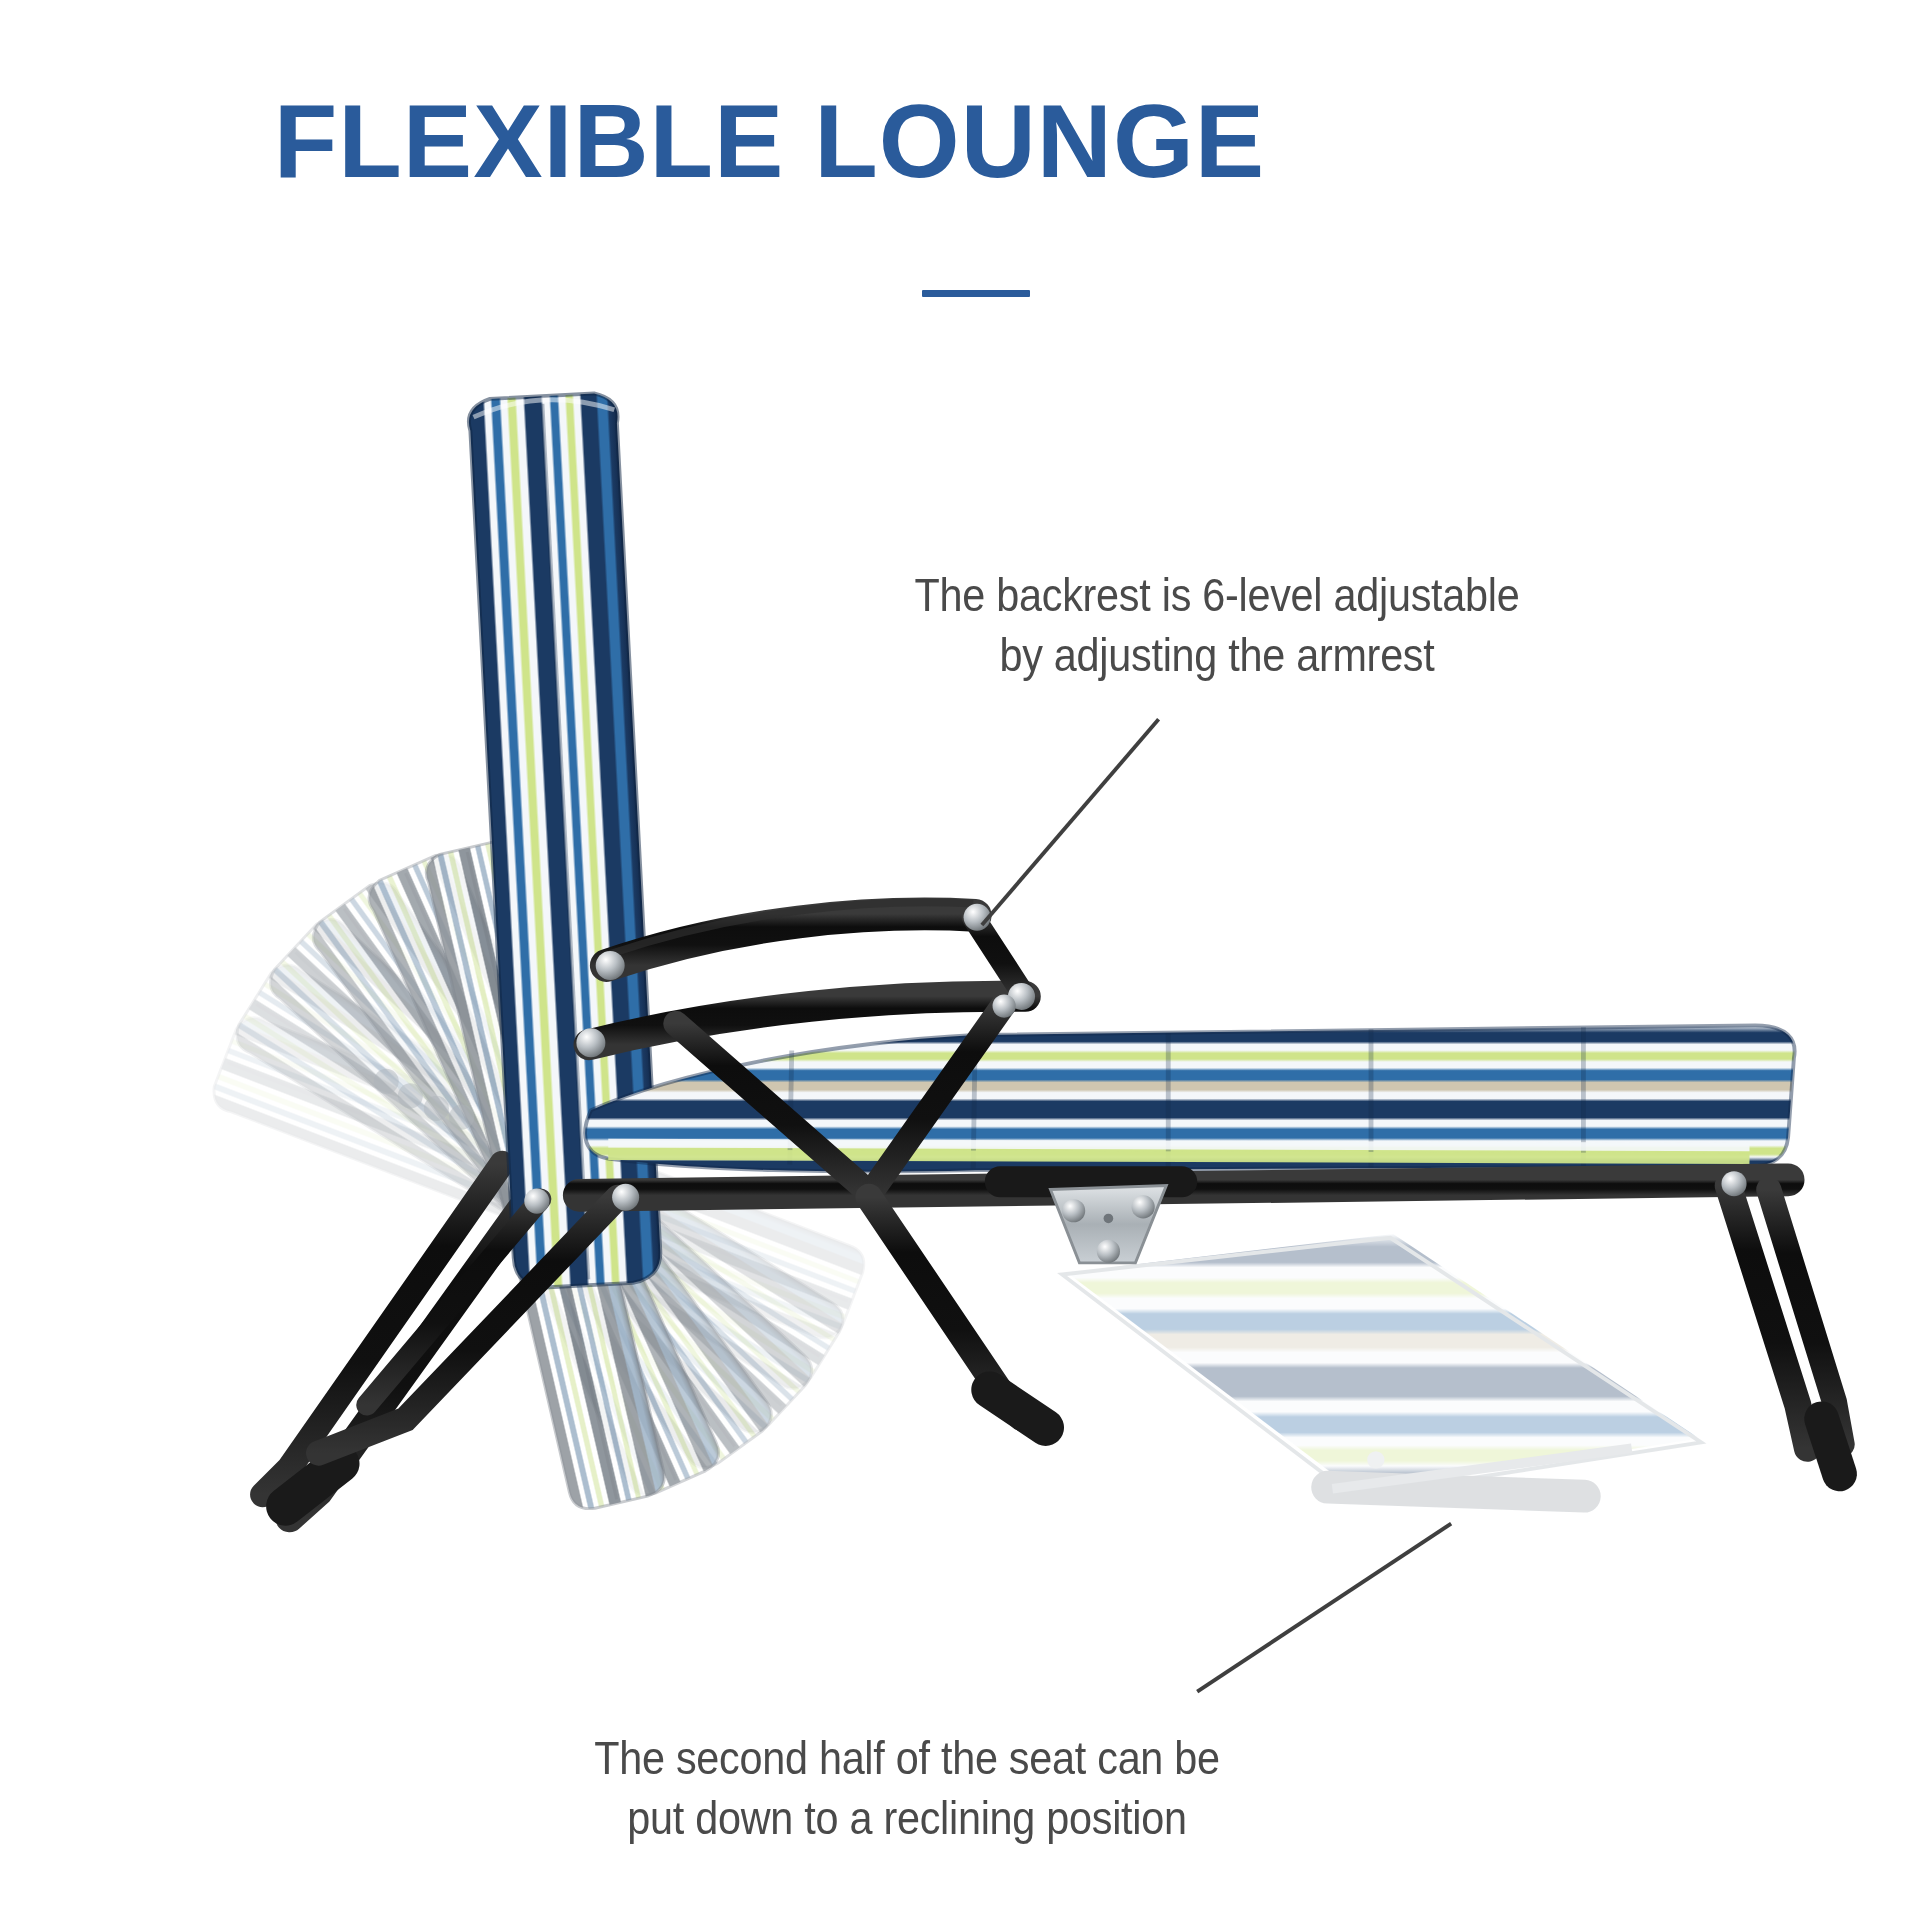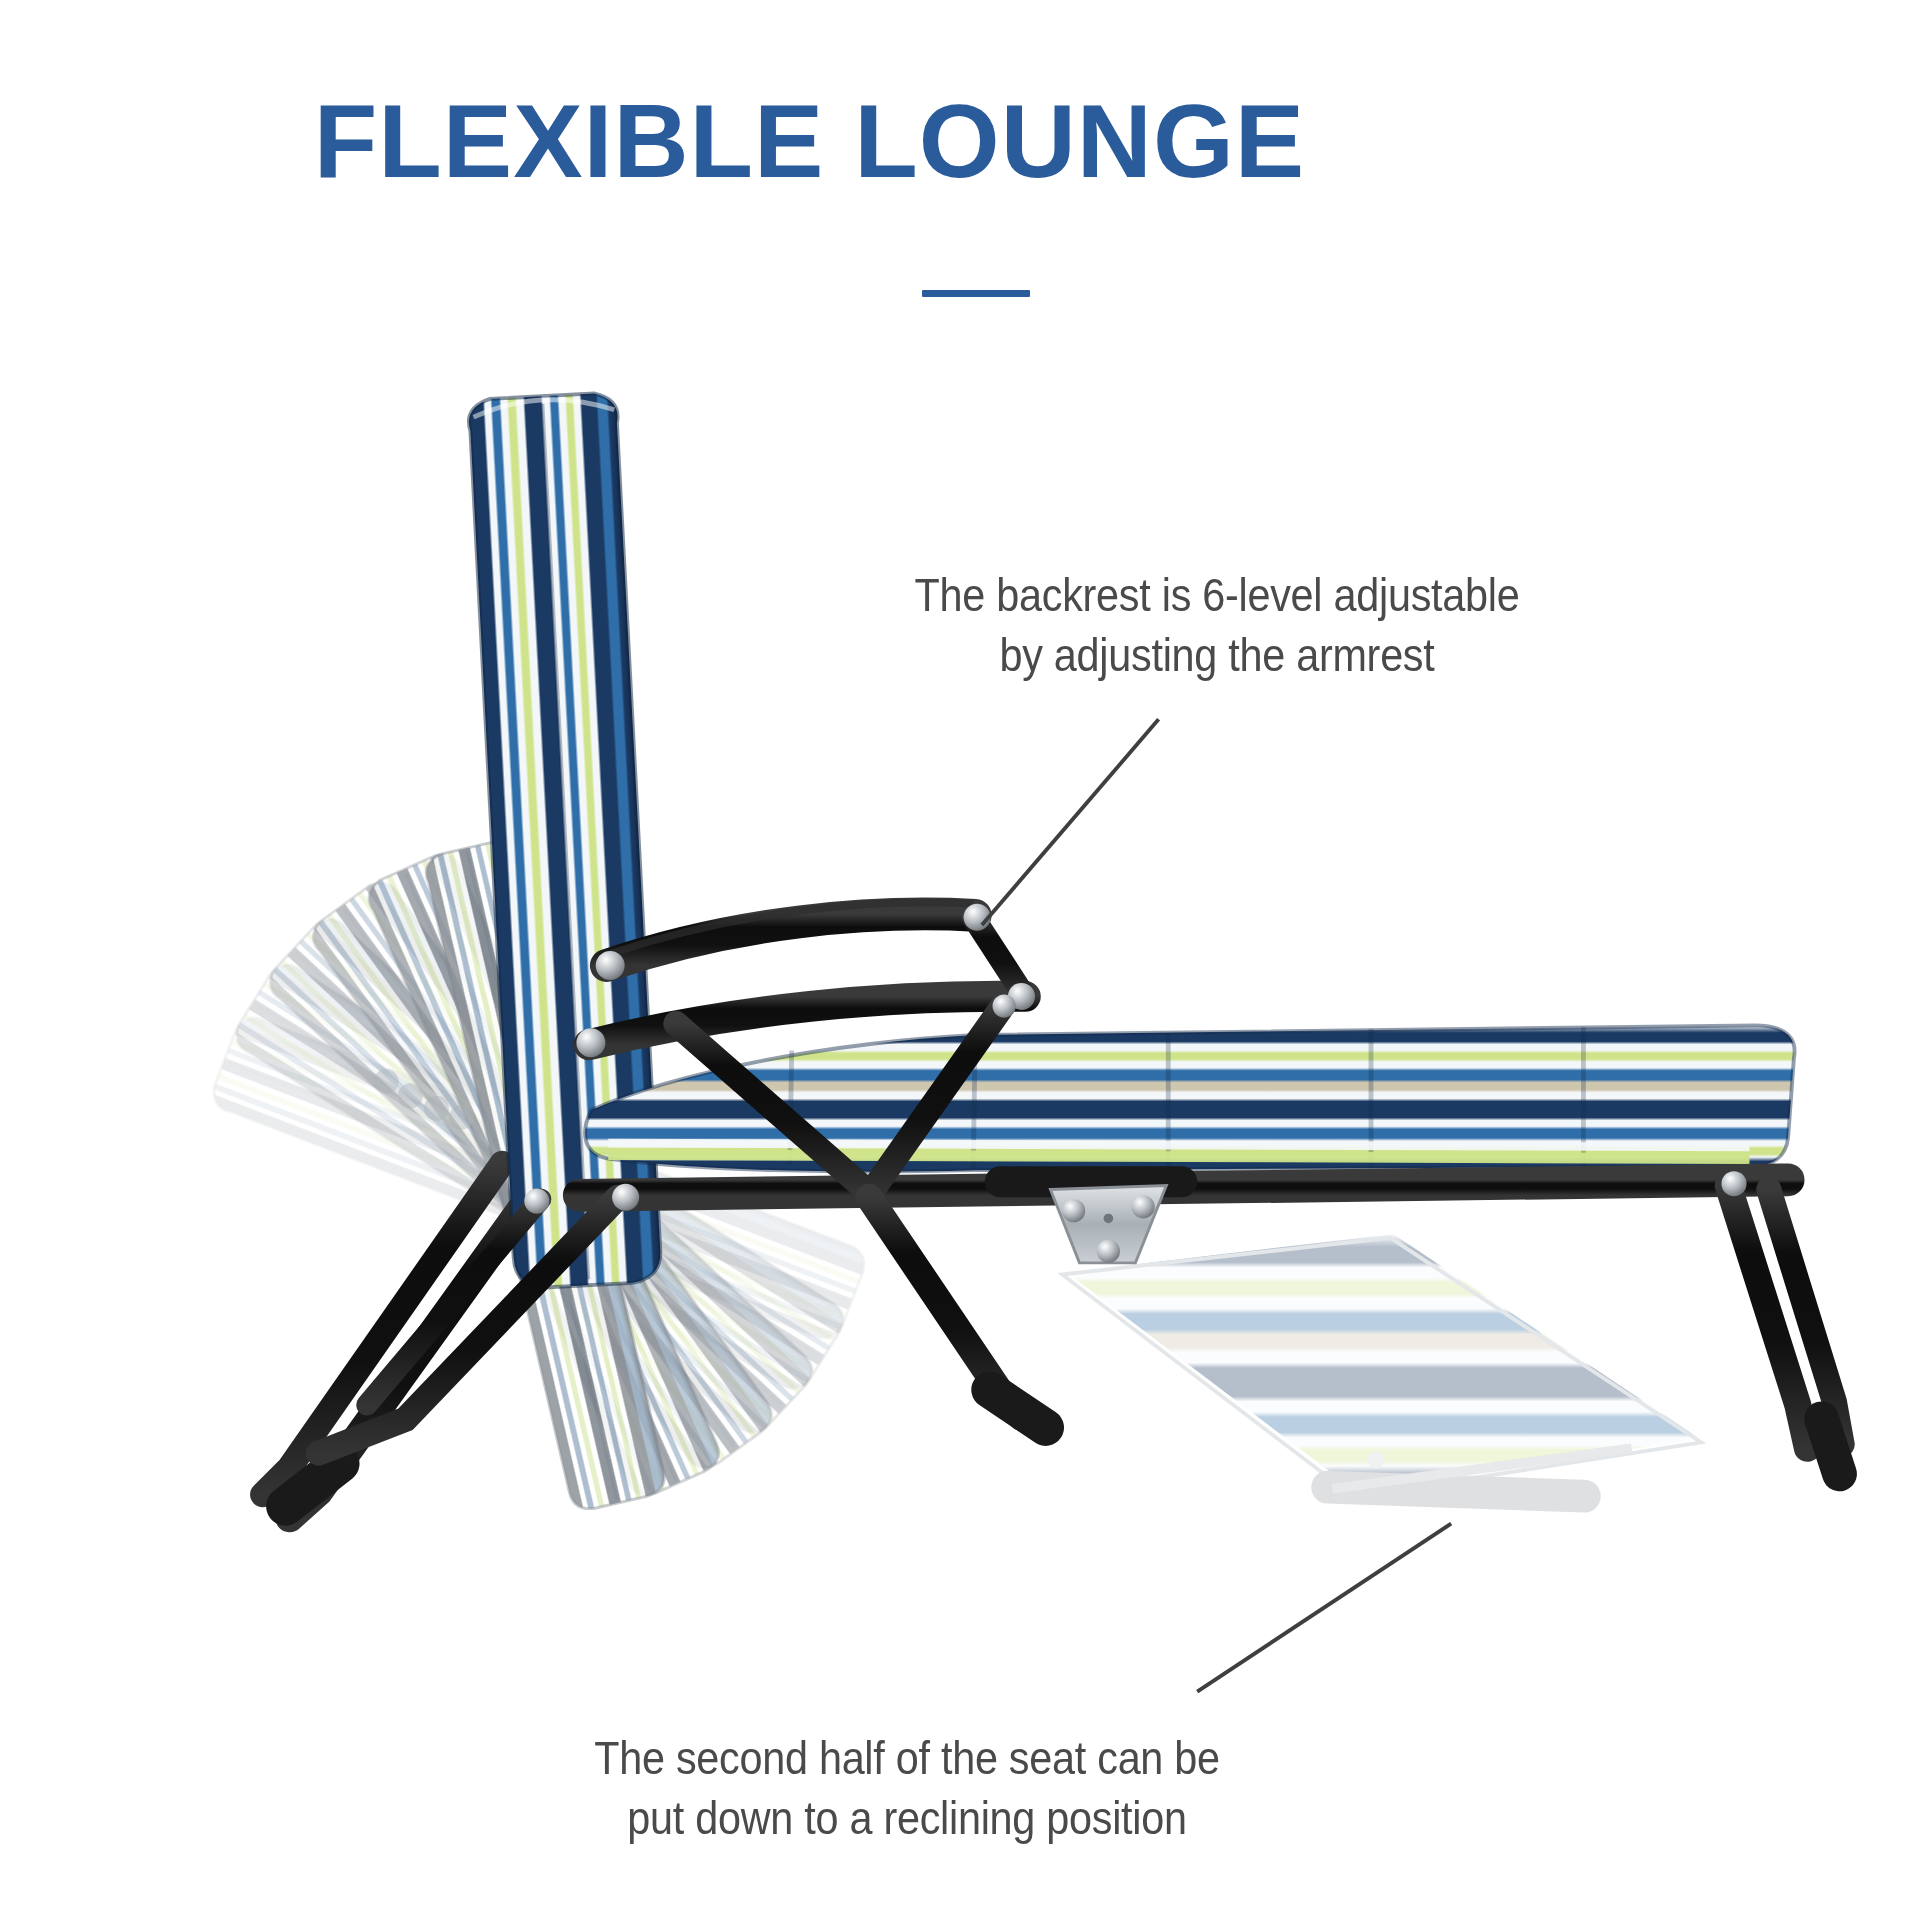--- a/index.html
+++ b/index.html
@@ -5,21 +5,21 @@
   html,body{margin:0;padding:0;background:#fff;}
   body{width:1931px;height:1931px;overflow:hidden;
        font-family:"Liberation Sans",sans-serif;}
   .canvas{position:relative;width:1931px;height:1931px;background:#ffffff;}
 
   
   .title{
     position:absolute;left:0;top:89px;width:1539px;text-align:center;
     font-family:"Liberation Sans",sans-serif;
     font-weight:700;font-size:104px;letter-spacing:1px;
-    color:#2a5b9b;line-height:1.0;white-space:nowrap;padding-left:40px;
+    color:#2a5b9b;line-height:1.0;white-space:nowrap;
   }
   .divider{
     position:absolute;left:922px;top:290px;width:108px;height:6.8px;
     background:#2a5b9b;border-radius:1px;
   }
 
   
   .note{
     position:absolute;color:#4a4a4a;
     font-family:"Liberation Sans",sans-serif;

